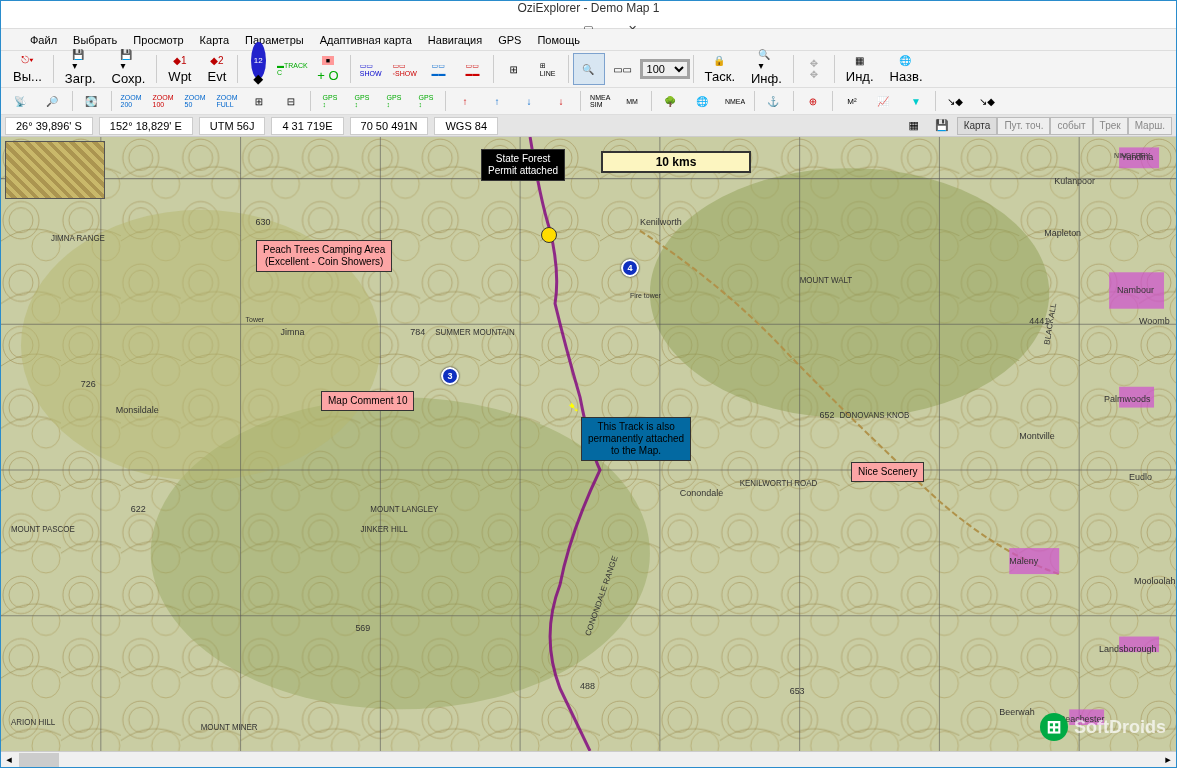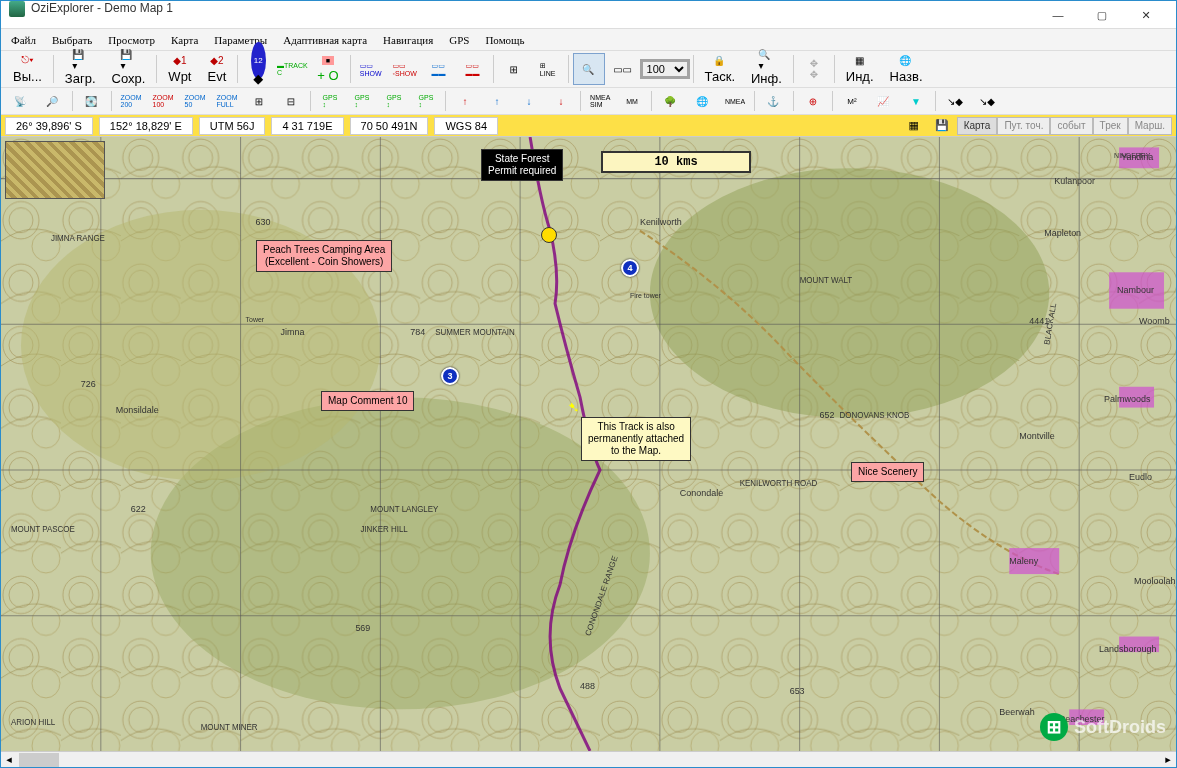--- a/index.html
+++ b/index.html
@@ -1,47 +1,47 @@
 <!DOCTYPE html>
 <html><head>
 <meta charset="utf-8">
 <style>
   * { box-sizing: border-box; margin: 0; padding: 0; }
   body { font-family: Tahoma, Arial, sans-serif; font-size: 11px; background: #fff; overflow: hidden; width: 1177px; height: 768px; }
   .window { border: 1px solid #2a8ccc; width: 1177px; height: 768px; display: flex; flex-direction: column; }
-  .titlebar { height: 28px; background: #fff; display: flex; padding: 0 8px; border-bottom: 1px solid #ddd; }
+  .titlebar { height: 28px; background: #fff; display: flex; align-items: center; padding: 0 8px; border-bottom: 1px solid #ddd; flex-direction: column; }
   .titlebar .icon { width: 16px; height: 16px; margin-right: 6px; background: linear-gradient(#4a8, #264); border-radius: 2px; }
   .titlebar .title { flex: 1; color: #333; font-size: 12px; }
   .wincontrols { display: flex; gap: 0; }
   .wincontrols div { width: 44px; height: 28px; display: flex; align-items: center; justify-content: center; color: #333; cursor: default; }
-  .menubar { height: 22px; display: flex; align-items: center; padding: 0 2px; background: #f4f4f4; border-bottom: 1px solid #ddd; font-family: Liberation Serif, serif; }
+  .menubar { height: 22px; display: flex; align-items: center; padding: 0 21px; background: #f4f4f4; border-bottom: 1px solid #ddd; }
   .menubar span { padding: 3px 8px; cursor: default; }
   .toolbar { display: flex; align-items: center; padding: 2px 4px; background: #f4f4f4; border-bottom: 1px solid #ddd; min-height: 36px; flex-wrap: wrap; }
   .toolbar2 { min-height: 26px; }
   .tbtn { display: flex; flex-direction: column; align-items: center; justify-content: center; padding: 2px 6px; margin: 0 1px; border: 1px solid transparent; cursor: default; min-width: 32px; height: 32px; }
   .tbtn .ico { width: 16px; height: 16px; display: flex; align-items: center; justify-content: center; font-size: 10px; }
   .tbtn .lbl { font-size: 13px; margin-top: 3px; }
   .toolbar2 .tbtn { height: 22px; min-width: 26px; }
   .sep { width: 1px; height: 28px; background: #ccc; margin: 0 3px; }
   .sep2 { height: 20px; }
   .zoomsel { border: 3px solid #a3a3a3; height: 20px; width: 50px; font-size: 11px; }
-  .coordbar { height: 22px; background: #fde047; border-bottom: 1px solid #ccc; display: flex; align-items: center; padding: 0 4px; font-size: 11px; overflow: hidden; }
+  .coordbar { height: 22px; background: #e5e5e5; border-bottom: 1px solid #ccc; display: flex; align-items: center; padding: 0 4px; font-size: 11px; overflow: hidden; }
   .coordbar .cell { padding: 2px 10px; border: 1px solid #ccc; background: #fff; margin-right: 6px; white-space: nowrap; }
   .coordbar .tabs { margin-left: auto; display: flex; }
   .coordbar .tab { padding: 2px 6px; border: 1px solid #bbb; background: #eee; color: #888; font-size: 10px; }
   .coordbar .tab.active { background: #ddd; color: #333; }
   .map-area { flex: 1; position: relative; overflow: hidden; background: #c9cda3; }
   .map-canvas { position: absolute; inset: 0; }
   .grid line { stroke: #555; stroke-width: 1; opacity: 0.6; }
   .minimap { position: absolute; top: 4px; left: 4px; width: 100px; height: 58px; border: 1px solid #555; background: repeating-linear-gradient(45deg,#c9b86a,#c9b86a 4px,#ab9550 4px,#ab9550 8px); }
-  .scalebar { position: absolute; top: 14px; left: 600px; width: 150px; height: 22px; background: #fcf5c0; border: 2px solid #333; display: flex; align-items: center; justify-content: center; font-weight: bold; font-size: 12px; font-family: Liberation Mono, monospace; }
+  .scalebar { position: absolute; top: 14px; left: 600px; width: 150px; height: 22px; background: #fcf5c0; border: 2px solid #333; display: flex; align-items: center; justify-content: center; font-weight: bold; font-size: 12px; }
   .map-label { position: absolute; padding: 3px 6px; font-size: 10px; border: 1px solid #333; text-align: center; line-height: 1.2; }
   .lbl-green { background: #fca5a5; }
   .lbl-black { background: #000; color: #fff; }
-  .lbl-note { background: #fef9c3; }
+  .lbl-note { background: #0369a1; }
   .waypoint { position: absolute; width: 18px; height: 18px; border-radius: 50%; background: #1030c0; color: #fff; display: flex; align-items: center; justify-content: center; font-size: 9px; font-weight: bold; border: 2px solid #fff; box-shadow: 0 0 2px #000; }
   .track { stroke: #800080; stroke-width: 3; fill: none; opacity: 0.8; }
   .towns { fill: #d050d0; opacity: 0.7; }
   .maptext { font-size: 9px; fill: #333; font-family: Arial; }
   .scrollbar-h { height: 16px; background: #f0f0f0; border-top: 1px solid #ccc; display: flex; }
   .scrollbar-h .thumb { background: #ccc; height: 14px; width: 40px; margin: 1px; }
   .scrollbar-h .arrow { width: 16px; display: flex; align-items: center; justify-content: center; }
   .statusbar { height: 20px; background: #f4f4f4; border-top: 1px solid #ccc; display: flex; align-items: center; padding: 0 8px; font-size: 11px; }
   .statusbar .panel { padding: 0 20px; border-left: 1px solid #ccc; }
   .smiley { position: absolute; width: 16px; height: 16px; background: #ffdd00; border-radius: 50%; border: 1px solid #333; }
@@ -373,21 +373,21 @@
         <text x="410" y="190">784</text>
         <text x="1030" y="180">4441</text>
         <text x="820" y="270">652</text>
       </g>
     </svg>
 
     <div class="minimap"></div>
     <div class="scalebar">10 kms</div>
 
     <div class="map-label lbl-black" style="top:12px;left:480px;white-space:pre">State Forest
-Permit required</div>
+Permit attached</div>
     <div class="map-label lbl-green" style="top:103px;left:255px;white-space:pre">Peach Trees Camping Area
 (Excellent - Coin Showers)</div>
     <div class="map-label lbl-green" style="top:254px;left:320px">Map Comment 10</div>
     <div class="map-label lbl-green" style="top:325px;left:850px">Nice Scenery</div>
     <div class="map-label lbl-note" style="top:280px;left:580px;white-space:pre">This Track is also
 permanently attached
 to the Map.</div>
 
     <div class="waypoint" style="top:230px;left:440px">3</div>
     <div class="waypoint" style="top:122px;left:620px">4</div>

